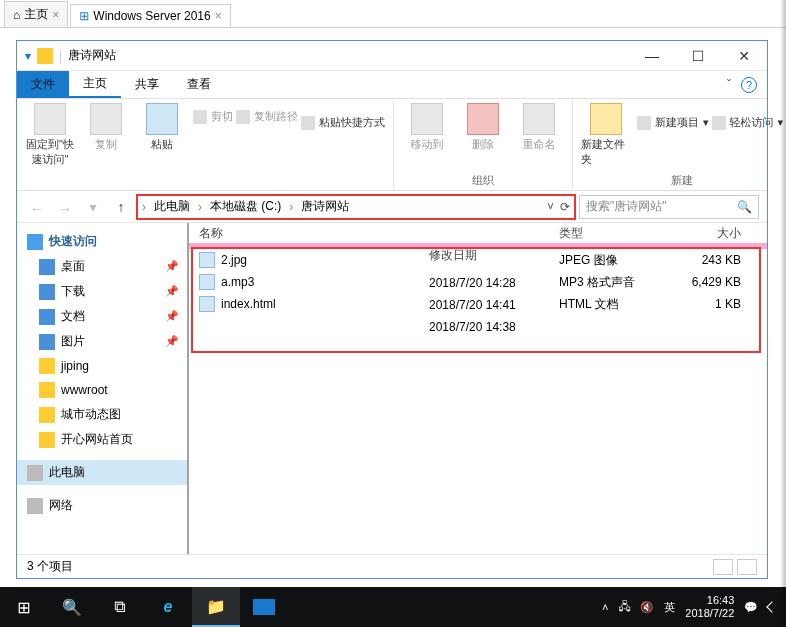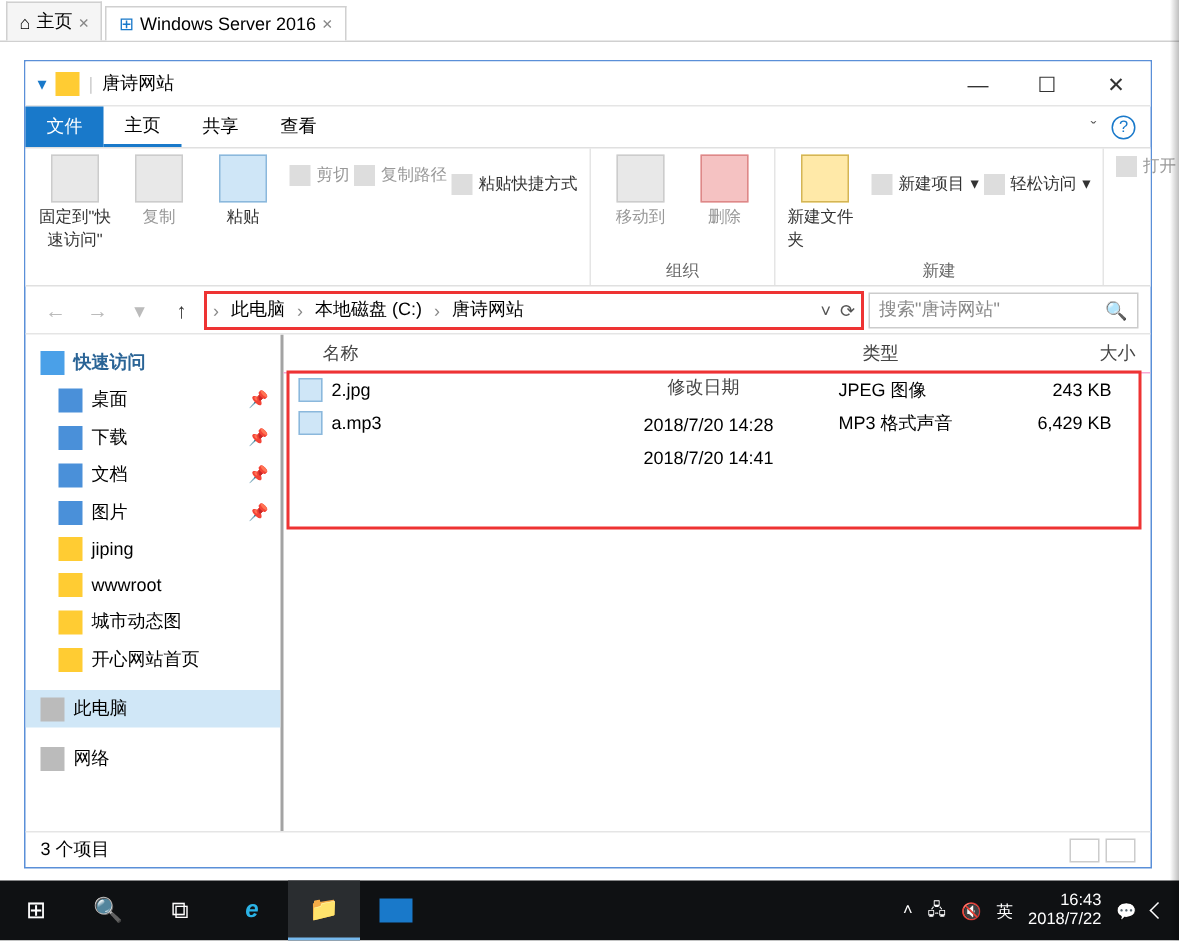--- a/index.html
+++ b/index.html
@@ -17,21 +17,21 @@
 
 .titlebar { height: 30px; background: #fff; display: flex; align-items: center; border-bottom: 1px solid #e5e5e5; }
 .titlebar-left { display: flex; align-items: center; gap: 6px; padding-left: 8px; flex: 1; font-size: 12px; }
 .titlebar-icon { width: 16px; height: 16px; background: #ffcc33; }
 .titlebar-controls { display: flex; }
 .titlebar-btn { width: 46px; height: 30px; display: flex; align-items: center; justify-content: center; font-size: 14px; color: #333; }
 
 
 .ribbon-tabs { height: 28px; display: flex; align-items: stretch; border-bottom: 1px solid #e0e0e0; font-size: 12px; position: relative; }
 .ribbon-tab { padding: 0 14px; display: flex; align-items: center; }
-.ribbon-tab.file { background: #1979ca; color: #ffffff; }
+.ribbon-tab.file { background: #1979ca; color: #0f172a; }
 .ribbon-tab.active { border-bottom: 2px solid #1979ca; }
 .ribbon-right { margin-left: auto; display: flex; align-items: center; gap: 10px; padding-right: 10px; }
 .ribbon-chevron { color: #555; font-size: 12px; }
 .ribbon-help { width: 16px; height: 16px; border-radius: 50%; border: 1px solid #1979ca; color: #1979ca; font-size: 11px; display: flex; align-items: center; justify-content: center; }
 
 
 .ribbon-body { height: 92px; background: #fff; border-bottom: 1px solid #e0e0e0; display: flex; font-size: 11px; color: #444; }
 .ribbon-group { border-right: 1px solid #e5e5e5; padding: 4px 8px 2px; display: flex; flex-direction: column; }
 .ribbon-group-content { flex: 1; display: flex; align-items: flex-start; gap: 6px; }
 .ribbon-group-label { text-align: center; font-size: 11px; color: #666; padding-top: 2px; }
@@ -63,21 +63,21 @@
 .side-item { display: flex; align-items: center; gap: 6px; padding: 4px 10px 4px 22px; position: relative; }
 .side-item.root { padding-left: 10px; font-weight: bold; color: #2a6496; }
 .side-item.sel { background: #d0e7f7; }
 .side-pin { position: absolute; right: 8px; color: #888; font-size: 11px; }
 .side-icon { width: 16px; height: 16px; background: #ffcc33; flex-shrink: 0; }
 .side-icon.blue { background: #4a90d9; }
 .side-icon.gray { background: #bbb; }
 .side-icon.star { background: #4aa0e8; }
 
 .filepane { flex: 1; display: flex; flex-direction: column; font-size: 12px; position: relative; }
-.file-header { height: 26px; display: flex; align-items: center; border-bottom: 1px solid #f9a8d4; color: #444; justify-content: flex-end; }
+.file-header { height: 26px; display: flex; align-items: center; border-bottom: 6px solid #f9a8d4; color: #444; }
 .col-name { width: 240px; padding-left: 10px; }
 .col-date { width: 130px; margin-top: 45px; }
 .col-type { width: 110px; }
 .col-size { width: 82px; text-align: right; padding-right: 10px; }
 .file-rows { position: relative; flex: 1; }
 .file-highlight { position: absolute; top: -2px; left: 2px; right: 6px; height: 106px; border: 2px solid #e33; pointer-events: none; }
 .file-row { height: 22px; display: flex; align-items: center; }
 .file-row .col-name { display: flex; align-items: center; gap: 6px; }
 .file-icon { width: 16px; height: 16px; background: #cfe6f7; border: 1px solid #8bb8dc; flex-shrink: 0; }
 
@@ -180,20 +180,24 @@
 
     <div class="ribbon-group">
       <div class="ribbon-group-content">
         <div class="ribbon-bigbtn">
             <div class="ribbon-bigicon"></div>
             <span>移动到</span>
           </div>
         <div class="ribbon-bigbtn">
             <div class="ribbon-bigicon red"></div>
             <span>删除</span>
+          </div>
+        <div class="ribbon-bigbtn">
+            <div class="ribbon-bigicon"></div>
+            <span>重命名</span>
           </div>
       </div>
       <div class="ribbon-group-label">组织</div>
     </div>
 
     <div class="ribbon-group">
       <div class="ribbon-group-content">
         <div class="ribbon-bigbtn enabled">
             <div class="ribbon-bigicon yellow"></div>
             <span>新建文件夹</span>
@@ -335,20 +339,29 @@
         </div>
         <div class="file-row">
           <div class="col-name">
               <div class="file-icon"></div>
               <span>a.mp3</span>
             </div>
           <div class="col-date">2018/7/20 14:41</div>
           <div class="col-type">MP3 格式声音</div>
           <div class="col-size">6,429 KB</div>
         </div>
+        <div class="file-row">
+          <div class="col-name">
+              <div class="file-icon"></div>
+              <span>index.html</span>
+            </div>
+          <div class="col-date">2018/7/20 14:38</div>
+          <div class="col-type">HTML 文档</div>
+          <div class="col-size">1 KB</div>
+        </div>
       </div>
     </div>
   </div>
 
   <div class="statusbar">
     <span>3 个项目</span>
     <div class="view-toggle">
       <div class="vt"></div>
       <div class="vt"></div>
     </div>

